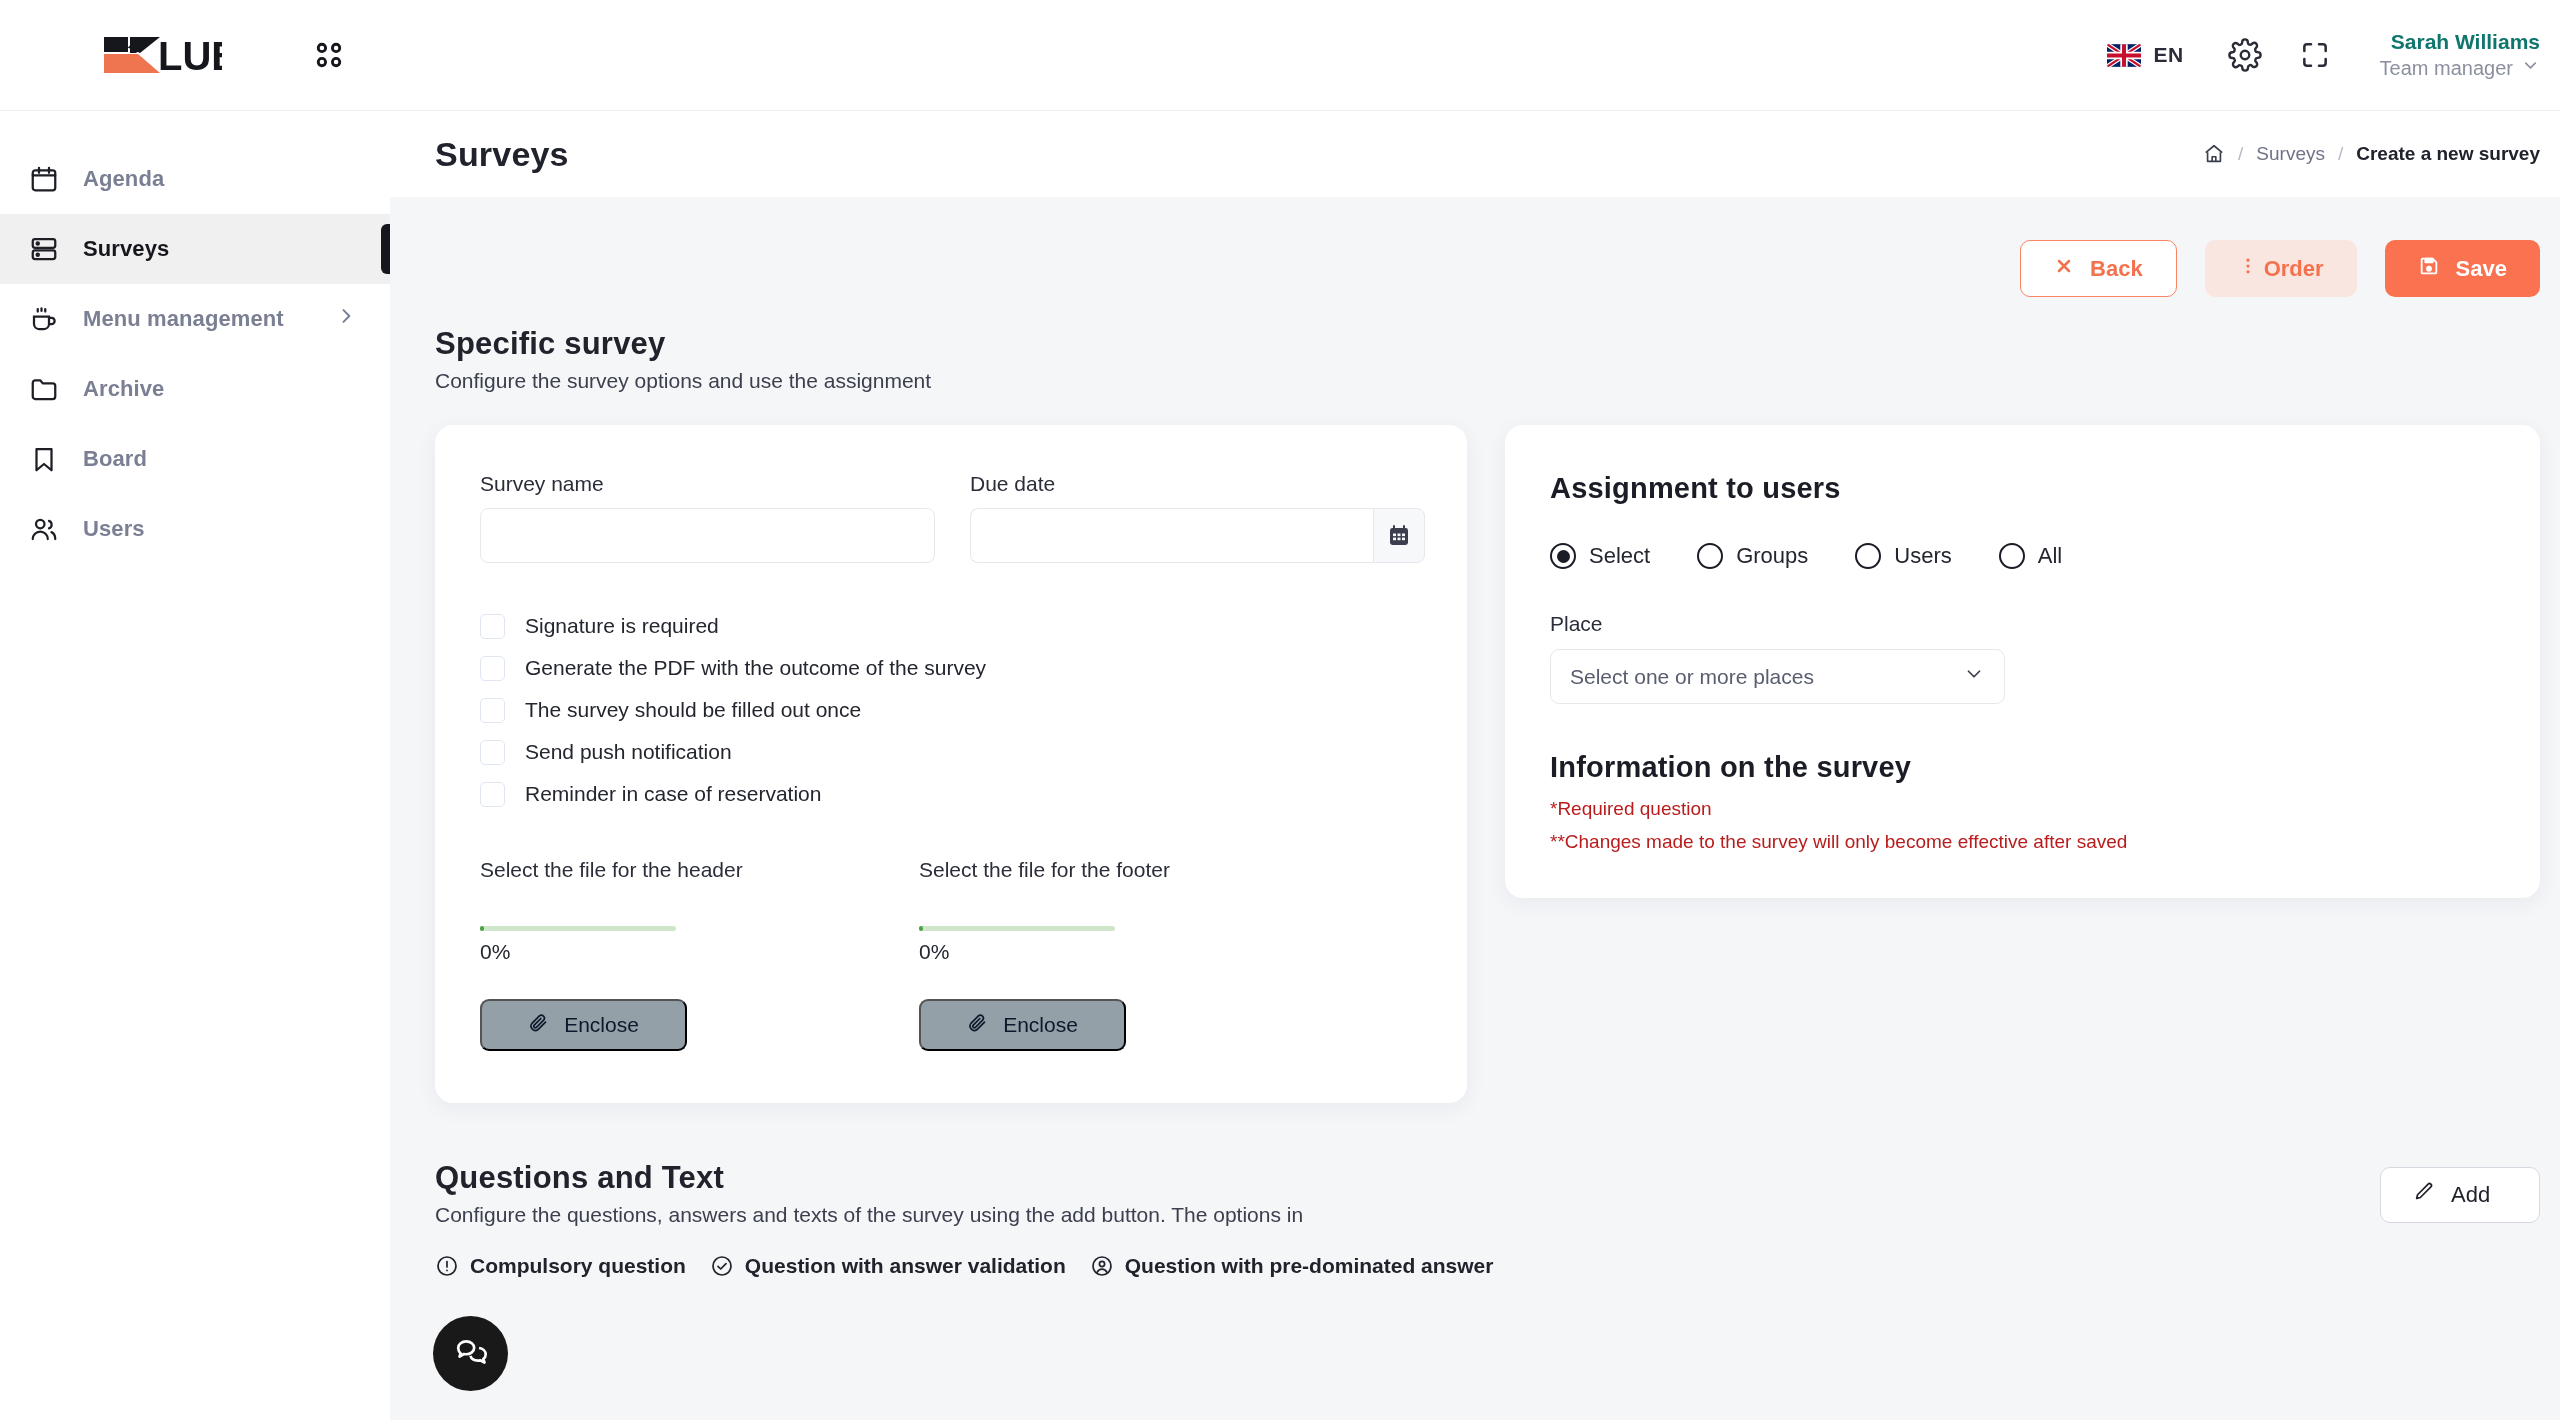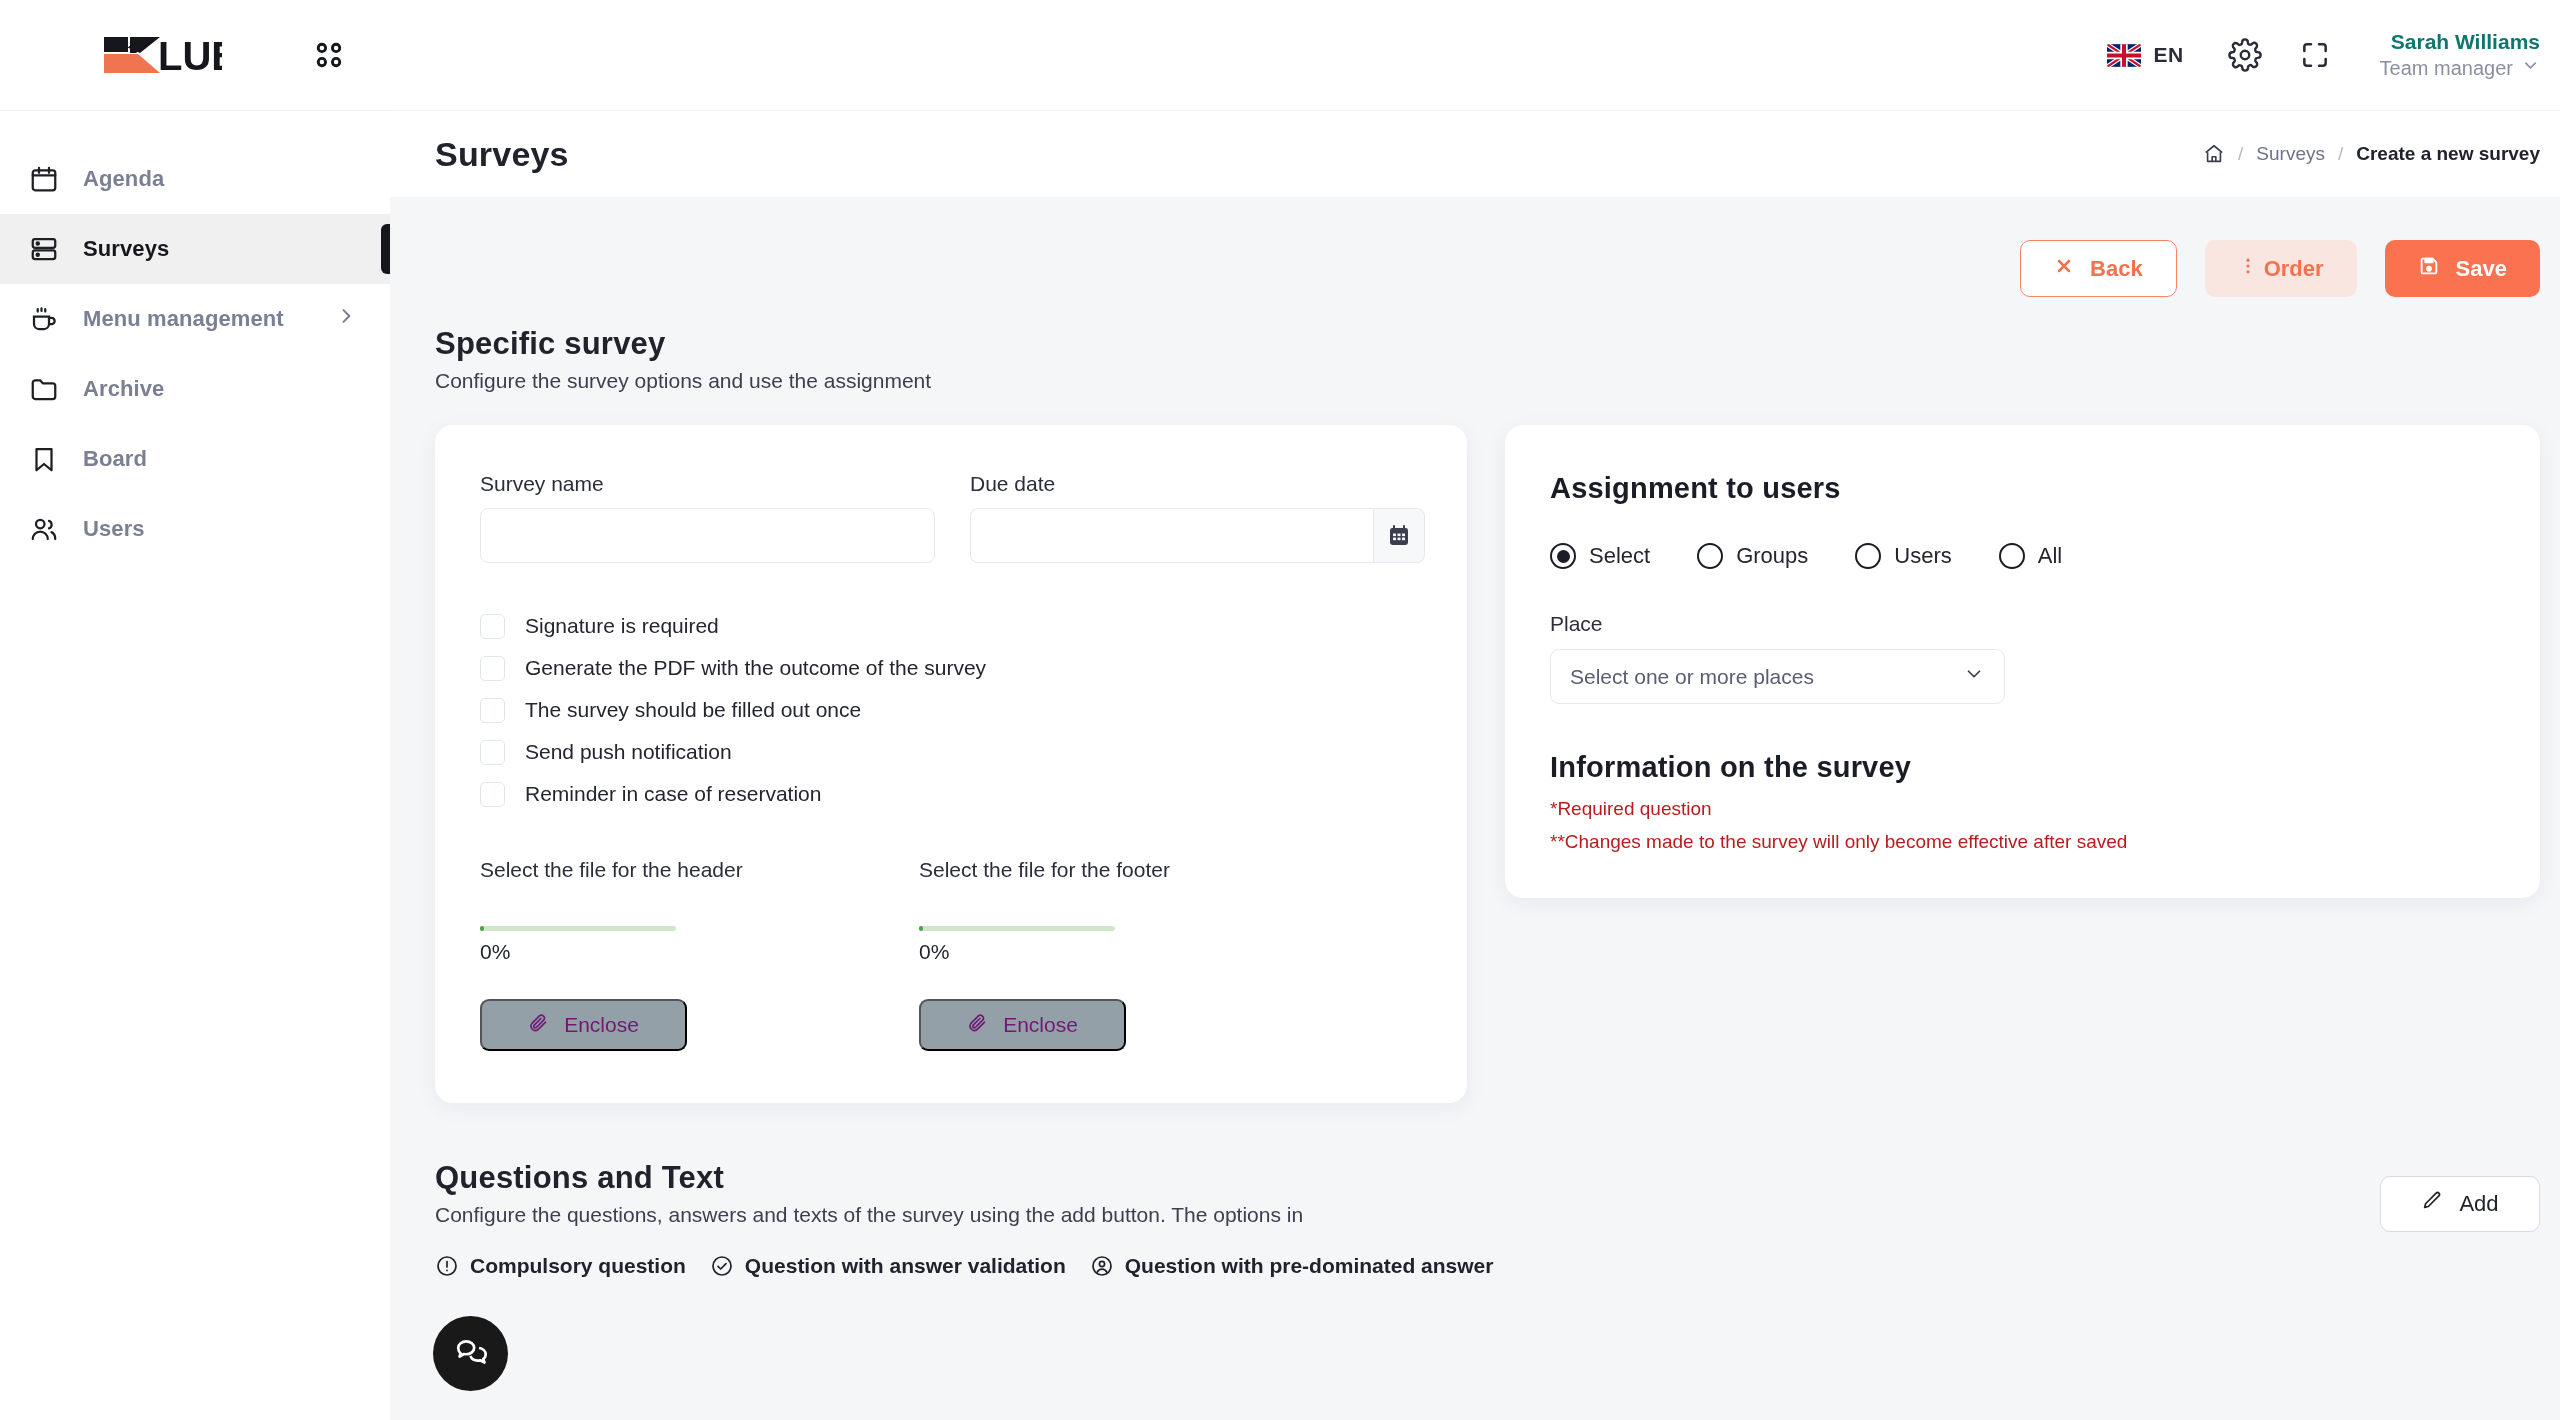--- a/index.html
+++ b/index.html
@@ -112,21 +112,21 @@
 
   .uploads { display:flex; gap: 44px; margin-top: 48px;}
   .upload { width: 395px; }
   .upload-label { font-size: 21px; color: #2b2e3a; }
   .progress-wrap { margin-top: 44px; }
   .progress { height: 5px; width: 196px; background: #cfe6cb; border-radius: 3px; position: relative;}
   .progress .fill { position: absolute; left:0; top:0; bottom:0; width: 4px; background: #4aa346; border-radius: 3px;}
   .progress-pct { font-size: 21px; color:#23262f; margin-top: 9px; }
   .enclose-btn {
     margin-top: 35px; height: 52px; border-radius: 9px; background: #93a0a8;
-    color: #701a75; display: inline-flex; align-items: center; justify-content: center;
+    color: #0f172a; display: inline-flex; align-items: center; justify-content: center;
     gap: 15px; font-size: 21px; padding: 0 32px; min-width: 207px;
   }
 
   .card-title { font-size: 29px; font-weight: bold; color: #1b1d26; letter-spacing:.2px;}
   .radios { display: flex; gap: 47px; margin-top: 38px; }
   .radio-row { display: flex; align-items: center; gap: 13px; }
   .radio {
     width: 26px; height: 26px; border-radius: 50%; border: 2.3px solid #1b1d26;
     background: #fff; display: flex; align-items: center; justify-content: center; flex:0 0 26px;
   }
@@ -144,21 +144,21 @@
   .info-line { font-size: 19px; color: #b91c1c; margin-top: 11px; }
   .info-line.first { margin-top: 14px; }
 
   .bottom-sec { margin-top: 57px; display: flex; justify-content: space-between; align-items: flex-start;}
   .legend { display: flex; gap: 24px; margin-top: 27px; align-items: center; }
   .legend-item { display: flex; align-items: center; gap: 11px; font-size: 21px; font-weight: bold; color:#20222c;}
   .legend-item .lg-ico { color: #20222c; display:flex; }
   .add-btn {
     height: 56px; border: 1.4px solid #d6d9e1; border-radius: 10px; background: #ffffff;
     color: #20222c; font-size: 22px; display: inline-flex; align-items: center;
-    justify-content: center; gap: 16px; padding: 0 32px; min-width: 160px; margin-top: 16px;
+    gap: 16px; padding: 0 32px; min-width: 160px; margin-top: 7px;
   }
 
   .chat-fab {
     position: absolute; left: 43px; bottom: 29px; width: 75px; height: 75px;
     border-radius: 50%; background: #191919; display: flex; align-items: center;
     justify-content: center; color: #ffffff; z-index: 20;
   }
 </style>
 </head>
 <body>

